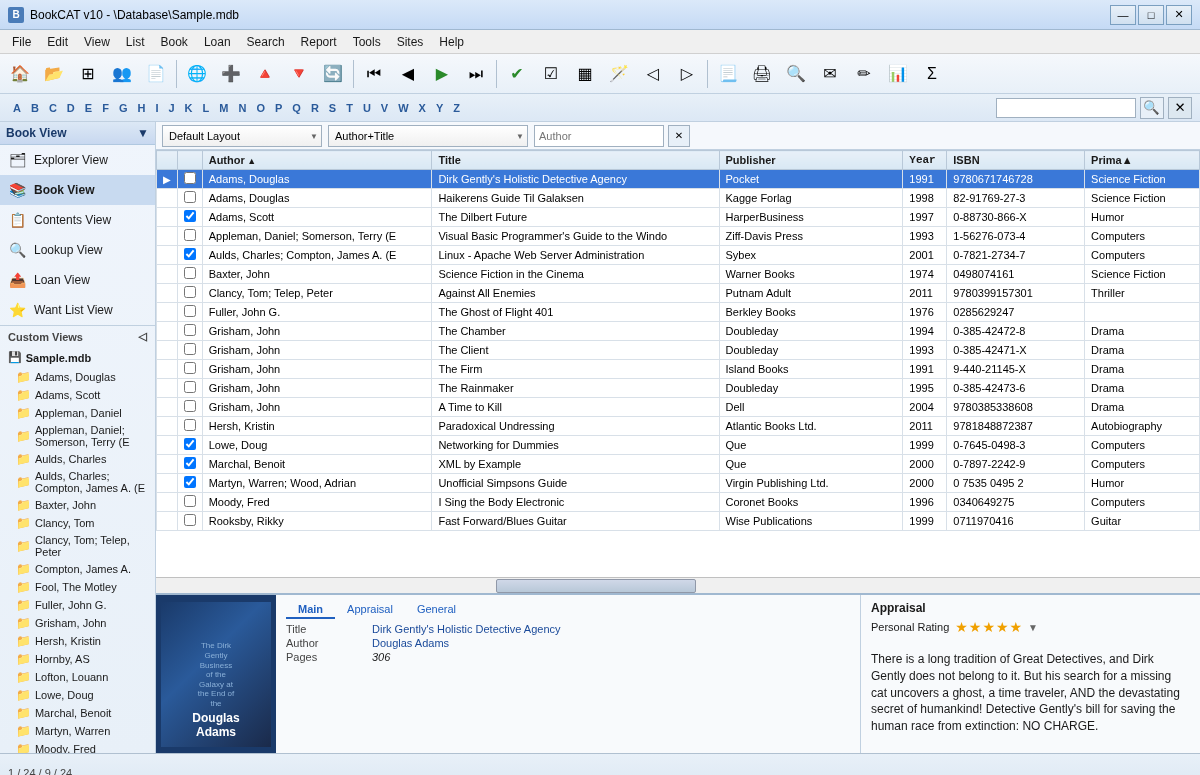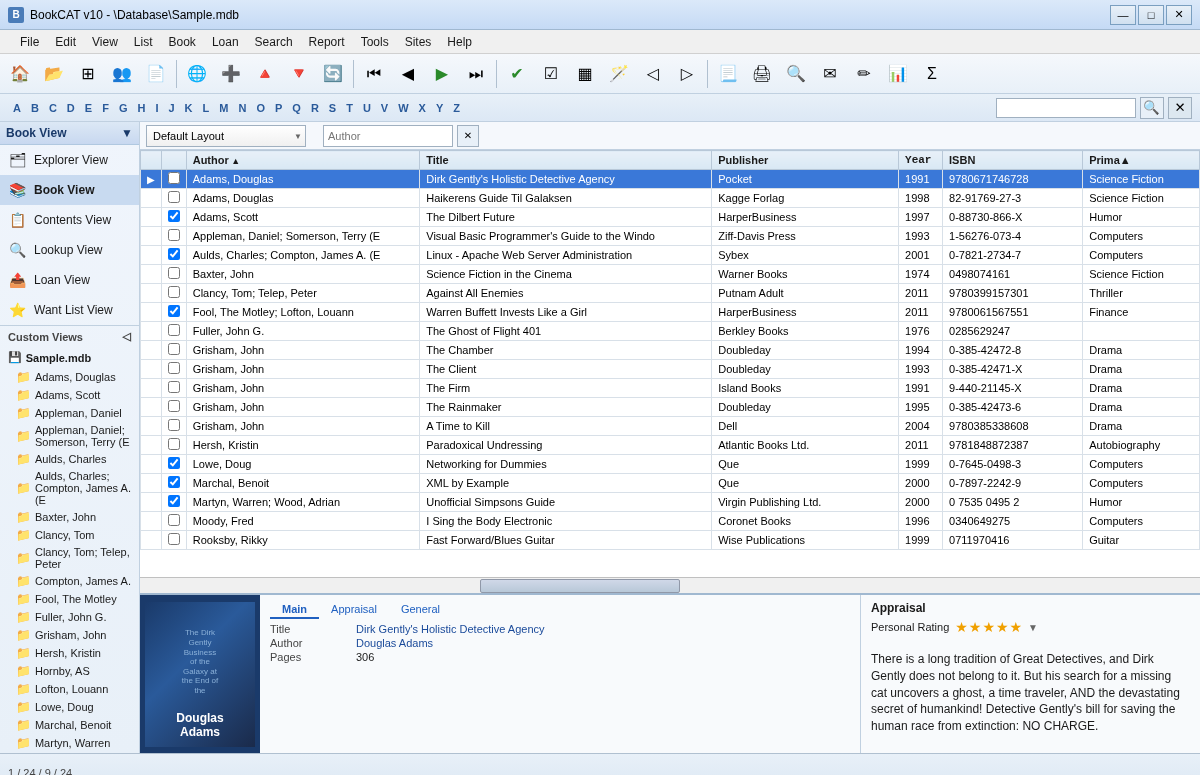--- a/index.html
+++ b/index.html
@@ -6,51 +6,51 @@
     body { font-family: 'Segoe UI', Tahoma, Geneva, Verdana, sans-serif; font-size: 12px; background: #f0f0f0; width: 1200px; height: 775px; overflow: hidden; }
 
     
     #titlebar { background: linear-gradient(to bottom, #dbe9f9, #c5daf5); height: 30px; display: flex; align-items: center; justify-content: space-between; padding: 0 8px; border-bottom: 1px solid #a0b8d0; }
     #titlebar-left { display: flex; align-items: center; gap: 6px; }
     #titlebar-icon { width: 16px; height: 16px; background: #4a7cb8; border-radius: 2px; display: flex; align-items: center; justify-content: center; color: white; font-size: 10px; font-weight: bold; }
     #titlebar-controls { display: flex; gap: 2px; }
     .title-btn { width: 26px; height: 20px; border: 1px solid #7a9fc0; background: linear-gradient(to bottom, #e8f0f8, #d0e0f0); cursor: pointer; display: flex; align-items: center; justify-content: center; font-size: 11px; }
 
     
-    #menubar { background: #f0f0f0; height: 24px; display: flex; align-items: center; padding: 0 12px; border-bottom: 1px solid #d0d0d0; }
+    #menubar { background: #f0f0f0; height: 24px; display: flex; align-items: center; padding: 0 4px; border-bottom: 1px solid #d0d0d0; }
     .menu-item { padding: 2px 8px; cursor: pointer; font-size: 12px; color: #1a1a1a; }
 
     
     #toolbar { background: linear-gradient(to bottom, #f5f8fc, #e8f0f8); height: 40px; display: flex; align-items: center; padding: 0 4px; gap: 2px; border-bottom: 1px solid #c0d0e0; }
     .tb-btn { width: 32px; height: 32px; border: 1px solid transparent; background: transparent; cursor: pointer; display: flex; align-items: center; justify-content: center; font-size: 16px; border-radius: 2px; }
     .tb-sep { width: 1px; height: 28px; background: #b0c0d0; margin: 0 2px; }
 
     
     #alphabar { background: linear-gradient(to bottom, #e8f0f8, #dce8f5); height: 28px; display: flex; align-items: center; padding: 0 8px; gap: 0; border-bottom: 1px solid #c0d0e0; }
     .alpha-btn { padding: 2px 5px; font-size: 11px; font-weight: bold; cursor: pointer; color: #2a5a9a; }
     .search-box-wrap { margin-left: auto; display: flex; align-items: center; gap: 4px; }
     .search-input { width: 140px; height: 20px; border: 1px solid #a0b0c0; padding: 0 4px; font-size: 11px; }
     .search-btn { width: 24px; height: 22px; border: 1px solid #a0b0c0; background: #e8f0f8; cursor: pointer; display: flex; align-items: center; justify-content: center; }
 
     
     #main { display: flex; height: calc(775px - 30px - 24px - 40px - 28px - 22px); }
 
     
-    #left-panel { width: 140px; background: linear-gradient(to bottom, #f0f5fc, #e8f0f8); border-right: 1px solid #c0d0e0; overflow-y: auto; flex-shrink: 0; }
+    #left-panel { width: 156px; background: linear-gradient(to bottom, #f0f5fc, #e8f0f8); border-right: 1px solid #c0d0e0; overflow-y: auto; flex-shrink: 0; }
     .left-section-header { background: linear-gradient(to bottom, #dce8f5, #c8d8f0); padding: 4px 6px; font-size: 12px; font-weight: bold; color: #1a3a6a; border-bottom: 1px solid #b0c8e0; cursor: pointer; display: flex; align-items: center; justify-content: space-between; }
     .left-nav-item { padding: 5px 8px; display: flex; align-items: center; gap: 6px; cursor: pointer; font-size: 12px; color: #1a1a1a; }
     .left-nav-item.active { background: #c8daf0; font-weight: bold; }
     .nav-icon { width: 20px; height: 20px; display: flex; align-items: center; justify-content: center; font-size: 14px; }
     .custom-views-header { padding: 4px 8px; font-size: 11px; font-weight: bold; color: #444; display: flex; align-items: center; justify-content: space-between; border-top: 1px solid #c0d0e0; }
 
     
     #right-panel { flex: 1; display: flex; flex-direction: column; overflow: hidden; }
 
     
-    #view-toolbar { background: #f5f8fc; height: 28px; display: flex; align-items: center; padding: 0 6px; gap: 17px; border-bottom: 1px solid #c0d0e0; }
+    #view-toolbar { background: #f5f8fc; height: 28px; display: flex; align-items: center; padding: 0 6px; gap: 6px; border-bottom: 1px solid #c0d0e0; }
     .view-select { height: 22px; border: 1px solid #a0b0c0; background: linear-gradient(to bottom, #ffffff, #f0f0f0); font-size: 11px; padding: 0 20px 0 6px; cursor: pointer; appearance: none; -webkit-appearance: none; position: relative; min-width: 160px; }
     .select-wrap { position: relative; display: inline-block; }
     .select-wrap::after { content: '▼'; position: absolute; right: 4px; top: 50%; transform: translateY(-50%); font-size: 8px; color: #666; pointer-events: none; }
     .author-filter-wrap { display: flex; align-items: center; gap: 4px; }
     .author-filter-input { height: 22px; border: 1px solid #a0b0c0; padding: 0 4px; font-size: 11px; width: 130px; }
     .filter-btn { width: 22px; height: 22px; border: 1px solid #a0b0c0; background: #e8f0f8; cursor: pointer; display: flex; align-items: center; justify-content: center; font-size: 10px; }
 
     
     #table-wrap { flex: 1; overflow: auto; background: white; }
     table { width: 100%; border-collapse: collapse; font-size: 11px; }
@@ -72,21 +72,21 @@
     #detail-panel { height: 160px; border-top: 2px solid #a0b8d0; background: #f8fafc; display: flex; overflow: hidden; }
     #book-thumb { width: 120px; flex-shrink: 0; background: #1a3a6a; display: flex; align-items: center; justify-content: center; overflow: hidden; }
     #book-thumb-inner { width: 110px; height: 145px; background: linear-gradient(135deg, #1a3a6a 0%, #2a5a9a 40%, #1a2a4a 100%); display: flex; flex-direction: column; align-items: center; justify-content: flex-end; padding: 8px; position: relative; }
     #detail-main { flex: 1; padding: 6px 10px; overflow: hidden; }
     .detail-tabs { display: flex; gap: 0; margin-bottom: 4px; }
     .detail-tab { padding: 2px 12px; font-size: 11px; cursor: pointer; border-bottom: 2px solid transparent; color: #2060c0; }
     .detail-tab.active { border-bottom: 2px solid #2060c0; font-weight: bold; }
     .detail-row { display: flex; align-items: baseline; gap: 6px; margin-bottom: 2px; }
     .detail-label { width: 80px; font-size: 11px; color: #444; font-weight: normal; }
     .detail-value { font-size: 11px; color: #1a4a9a; cursor: pointer; }
-    .detail-value.plain { color: #1a1a1a; }
+    .detail-value.plain { color: #1a1a1a; font-style: italic; }
     #detail-appraisal { width: 340px; flex-shrink: 0; padding: 6px 10px; border-left: 1px solid #c0d0e0; overflow: hidden; }
     .appraisal-title { font-size: 12px; font-weight: bold; color: #1a1a1a; margin-bottom: 4px; }
     .rating-stars { display: inline-flex; gap: 1px; }
     .star { color: #f0a000; font-size: 14px; }
     .synopsis-title { font-size: 11px; font-weight: bold; color: #1a1a1a; margin-top: 4px; margin-bottom: 2px; }
     .synopsis-text { font-size: 12px; color: #1a1a1a; line-height: 1.4; }
     .personal-rating-row { display: flex; align-items: center; gap: 6px; margin-bottom: 16px; }
     .rating-label { font-size: 11px; color: #1a1a1a; }
 
     
@@ -329,20 +329,25 @@
   </div>
 
   <div id="right-panel">
 
     <div id="view-toolbar">
       <div class="select-wrap">
         <select class="view-select">
           <option>Default Layout</option>
         </select>
       </div>
+      <div class="select-wrap">
+        <select class="view-select" style="min-width:200px;">
+          <option>Author+Title</option>
+        </select>
+      </div>
       <div class="author-filter-wrap">
         <input class="author-filter-input" value="" placeholder="Author" style="">
         <button class="filter-btn">✕</button>
       </div>
     </div>
 
     <div id="table-wrap">
       <table>
         <thead>
           <tr>
@@ -422,30 +427,20 @@
     <td class="cb-col"><input type="checkbox" style="width: 12px; height: 12px;"></td>
     <td>Clancy, Tom; Telep, Peter</td>
     <td>Against All Enemies</td>
     <td>Putnam Adult</td>
     <td>2011</td>
     <td>9780399157301</td>
     <td>Thriller</td>
   </tr>
             <tr>
     <td class="arrow-col"></td>
-    <td class="cb-col"><input type="checkbox" checked="" style="width: 12px; height: 12px;"></td>
-    <td>Fool, The Motley; Lofton, Louann</td>
-    <td>Warren Buffett Invests Like a Girl</td>
-    <td>HarperBusiness</td>
-    <td>2011</td>
-    <td>9780061567551</td>
-    <td>Finance</td>
-  </tr>
-            <tr>
-    <td class="arrow-col"></td>
     <td class="cb-col"><input type="checkbox" style="width: 12px; height: 12px;"></td>
     <td>Fuller, John G.</td>
     <td>The Ghost of Flight 401</td>
     <td>Berkley Books</td>
     <td>1976</td>
     <td>0285629247</td>
     <td></td>
   </tr>
             <tr>
     <td class="arrow-col"></td>
@@ -561,21 +556,21 @@
       </table>
     </div>
 
     <div id="hscroll">
       <div id="hscroll-thumb"></div>
     </div>
 
     <div id="detail-panel">
       <div id="book-thumb">
         <div id="book-thumb-inner">
-          <div style="color:#8ab0d8;font-size:8px;text-align:center;line-height:1.2;margin-bottom:15px;">The Dirk<br>Gently<br>Business<br>of the<br>Galaxy at<br>the End of<br>the</div>
+          <div style="color:#8ab0d8;font-size:8px;text-align:center;line-height:1.2;margin-bottom:2px;">The Dirk<br>Gently<br>Business<br>of the<br>Galaxy at<br>the End of<br>the</div>
           <div id="book-thumb-author-text" style="color:white;font-size:12px;font-weight:bold;text-align:center;">Douglas<br>Adams</div>
         </div>
       </div>
 
       <div id="detail-main">
         <div class="detail-tabs">
           <div class="detail-tab active">Main</div>
           <div class="detail-tab">Appraisal</div>
           <div class="detail-tab">General</div>
         </div>

